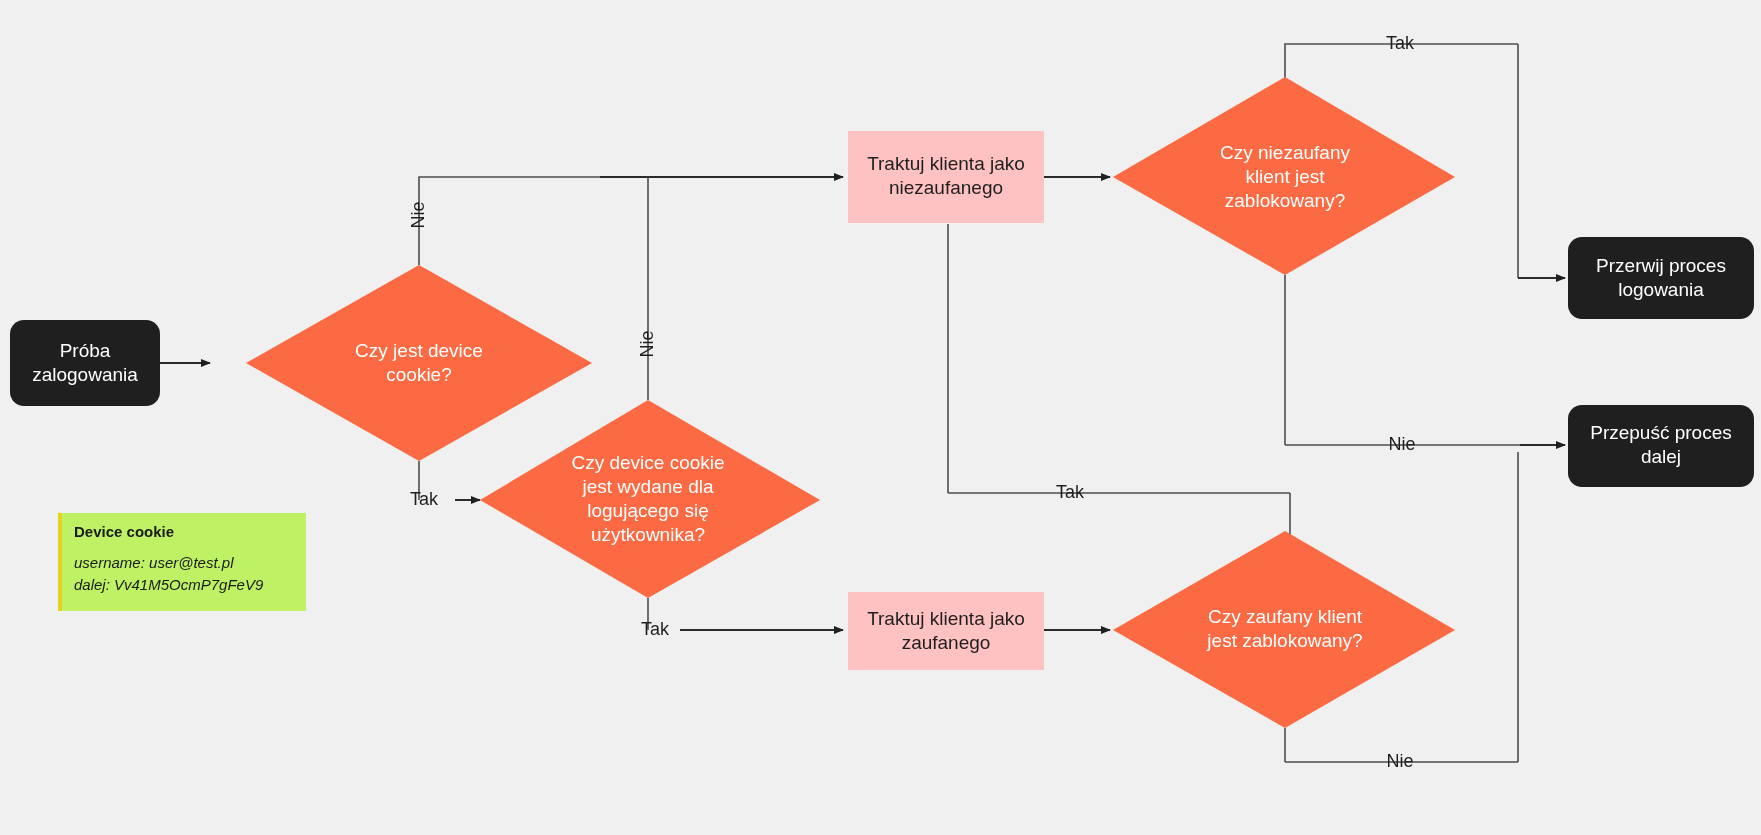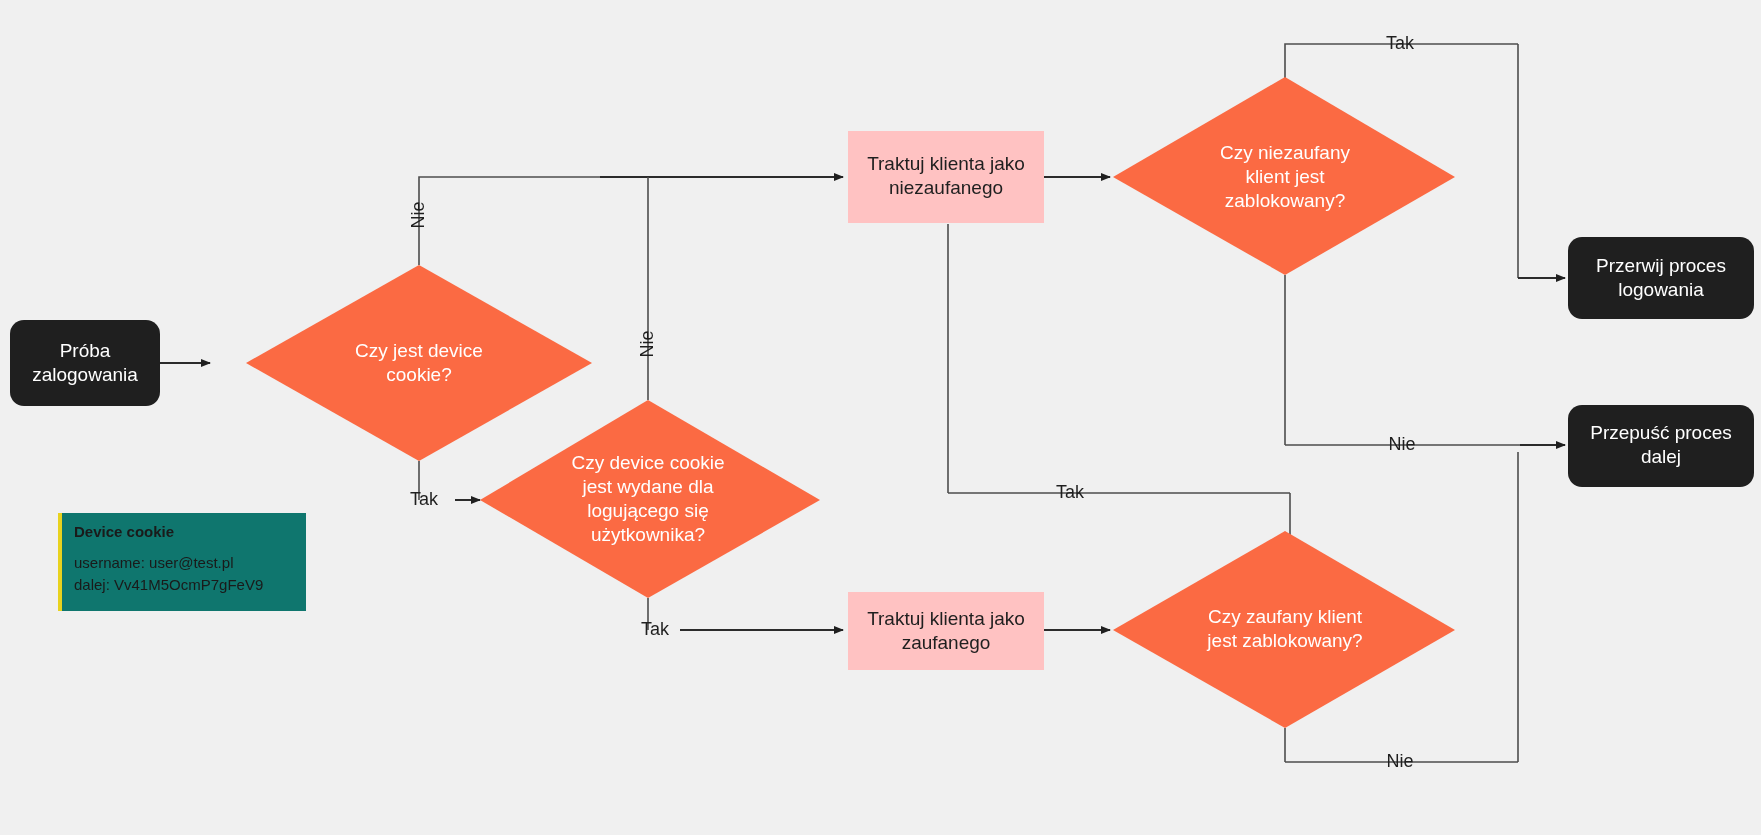--- a/index.html
+++ b/index.html
@@ -47,37 +47,38 @@
     stroke: #4d4d4d;
     stroke-width: 1.6px;
     fill: none;
   }
   .connector.thick {
     stroke: #2b2b2b;
     stroke-width: 2px;
   }
   .note {
     position: absolute;
-    background: #0f766e;
+    background: #bef264;
     border-left: 4px solid #e8d21e;
     box-sizing: border-box;
   }
   .note-title {
     font-family: "Liberation Sans", sans-serif;
     font-size: 15px;
     font-weight: bold;
     color: #1a1a1a;
     padding: 10px 12px 0 12px;
   }
   .note-body {
     font-family: "Liberation Sans", sans-serif;
     font-size: 15px;
     color: #1a1a1a;
     padding: 12px 12px 10px 12px;
     line-height: 1.45;
+    font-style: italic;
   }
   .note-line { display: block; }
 </style>
 </head>
 <body>
 
 <div id="canvas">
 
   <svg class="flow" viewBox="0 0 1761 835">
     <defs>

